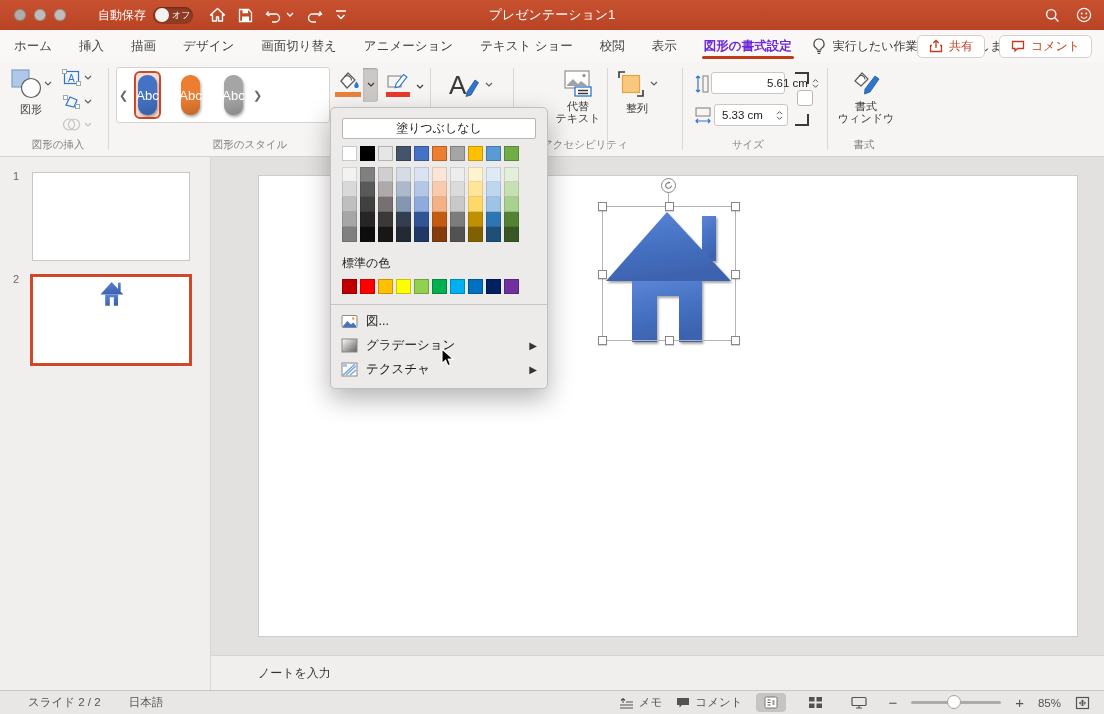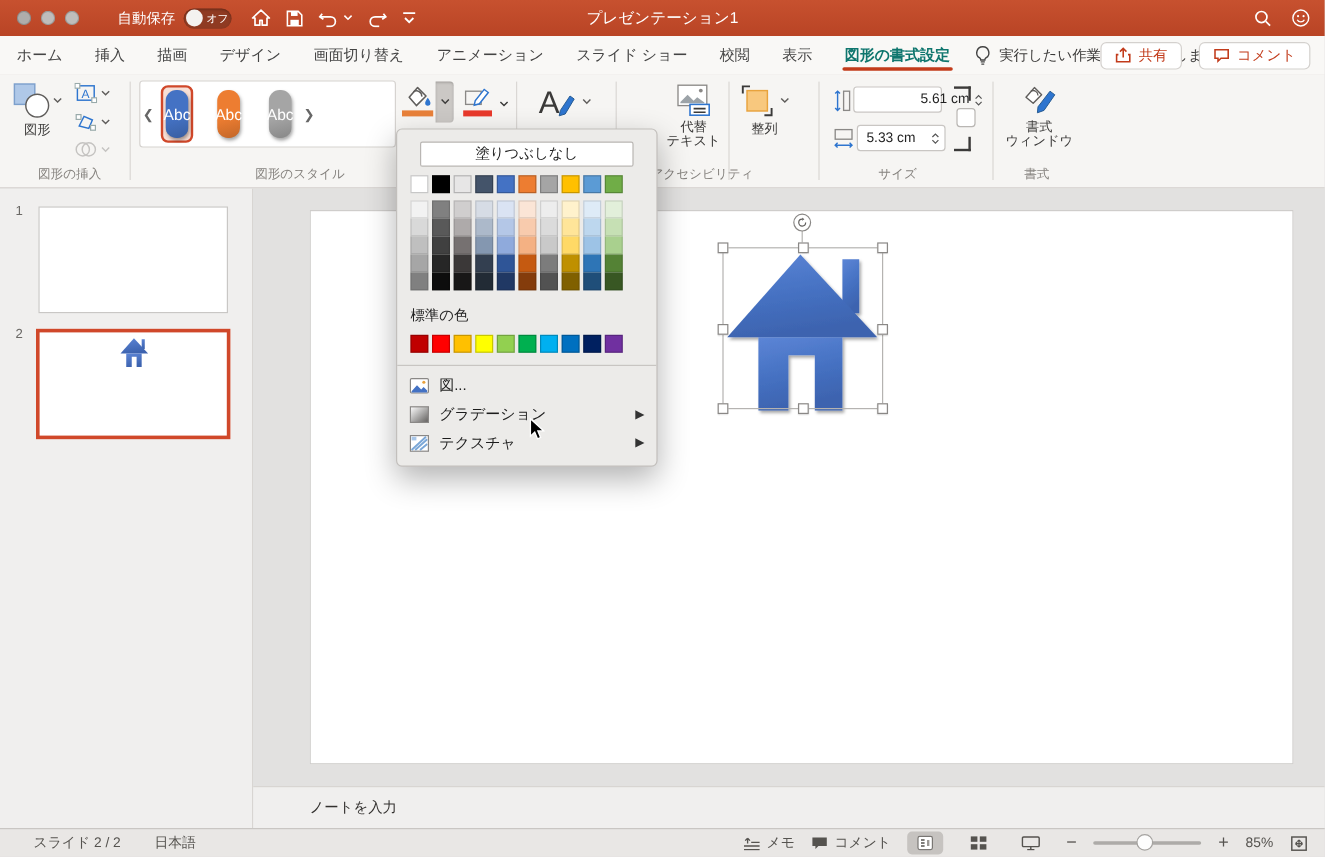--- a/index.html
+++ b/index.html
@@ -25,21 +25,21 @@
   .tb-icons { display:flex; align-items:center; gap:12px; margin-left:16px; }
   .tb-btn { display:flex; align-items:center; gap:2px; cursor:default; }
   .tb-title { position:absolute; left:0; right:0; text-align:center; font-size:13px; color:#fff; pointer-events:none; }
   .tb-right { position:absolute; right:12px; display:flex; gap:16px; align-items:center; }
 
   
   .tabrow { position:absolute; top:30px; left:0; right:0; height:32px; background:#F9F8F6;
     display:flex; align-items:center; z-index:9; }
   .tabs { display:flex; align-items:center; height:100%; margin-left:14px; gap:27px; }
   .tab { font-size:12.5px; color:#444; height:100%; display:flex; align-items:center; position:relative; white-space:nowrap; cursor:default; }
-  .tab.active { color:#0f766e; font-weight:bold; }
+  .tab.active { color:#6d28d9; font-weight:bold; }
   .tab.active::after { content:""; position:absolute; left:-2px; right:-2px; bottom:3px; height:3px; background:#C23B1B; border-radius:2px; }
   .helpbox { display:flex; align-items:center; gap:7px; margin-left:20px; color:#3B3A39; font-size:12px; }
   .tab-buttons { position:absolute; right:12px; display:flex; gap:14px; }
   .pill-btn { display:flex; align-items:center; gap:6px; height:23px; padding:0 11px; background:#fff;
     border:1px solid #D4D1CE; border-radius:5px; color:#C23B1B; font-size:12px; cursor:default; }
 
   
   .ribbon { position:absolute; top:62px; left:0; right:0; height:95px; background:#F6F5F3; border-bottom:1px solid #D5D2CF; z-index:8; }
   .vsep { position:absolute; top:6px; bottom:6px; width:1px; background:#DAD7D4; }
   .grp-label { position:absolute; top:76px; transform:translateX(-50%); font-size:10.5px; color:#85827E; white-space:nowrap; }
@@ -91,21 +91,21 @@
   .sb-right { position:absolute; right:14px; display:flex; align-items:center; gap:14px; }
   .sb-item { display:flex; align-items:center; gap:5px; cursor:default; }
   .view-btn { width:30px; height:19px; border-radius:4px; display:flex; align-items:center; justify-content:center; cursor:default; }
   .view-btn.selected { background:#C6C3C0; }
   .slider-track { width:90px; height:3px; background:#ADABA8; border-radius:2px; position:relative; }
   .slider-knob { position:absolute; left:36px; top:-6px; width:14px; height:14px; background:#FDFDFD; border:1px solid #A5A3A0; border-radius:50%; }
 
   
   .fillmenu { position:absolute; left:330px; top:107px; width:218px; background:#ECEBE9; border:1px solid #C2BFBC;
     border-radius:5px; box-shadow:0 10px 26px rgba(0,0,0,.3); z-index:60; padding-bottom:7px; }
-  .nofill-btn { margin:10px auto 0; width:178px; height:21px; background:#fff; border:1px solid #B9B6B3; border-radius:2px;
+  .nofill-btn { margin:10px auto 0; width:194px; height:21px; background:#fff; border:1px solid #B9B6B3; border-radius:2px;
     font-size:12px; color:#222; display:flex; align-items:center; justify-content:center; cursor:default; }
   .menu-sec-label { margin:13px 0 0 11px; font-size:12px; color:#222; }
   .swatch-row { display:flex; gap:3px; margin:7px 0 0 11px; }
   .swatch { width:15px; height:15px; border:1px solid rgba(0,0,0,.22); cursor:default; }
   .variant-grid { margin:6px 0 0 11px; display:flex; gap:3px; }
   .variant-col { display:flex; flex-direction:column; }
   .vswatch { width:15px; height:15px; border:1px solid rgba(0,0,0,.12); border-top-width:0; cursor:default; }
   .vswatch:first-child { border-top-width:1px; }
   .menu-sep { height:1px; background:#C8C5C2; margin:10px 0 4px; }
   .menu-item { height:24px; display:flex; align-items:center; padding:0 10px; font-size:12.5px; color:#1c1c1c; cursor:default; }
@@ -186,21 +186,21 @@
 </div>
 
 <div class="tabrow">
   <div class="tabs" id="tabs">
       <div class="tab">ホーム</div>
       <div class="tab">挿入</div>
       <div class="tab">描画</div>
       <div class="tab">デザイン</div>
       <div class="tab">画面切り替え</div>
       <div class="tab">アニメーション</div>
-      <div class="tab">スライド ショー</div>
+      <div class="tab">テキスト ショー</div>
       <div class="tab">校閲</div>
       <div class="tab">表示</div>
       <div class="tab active">図形の書式設定</div>
     </div>
   <div class="helpbox">
     <span>
       <svg width="14" height="17" viewBox="0 0 14 17">
           <path d="M7 1a5 5 0 0 1 2.6 9.3c-.6.4-.9 1-.9 1.7H5.3c0-.7-.3-1.3-.9-1.7A5 5 0 0 1 7 1z" fill="none" stroke="#444" stroke-width="1.2"></path>
           <path d="M5.3 13.6h3.4M5.8 15.5h2.4" stroke="#444" stroke-width="1.1"></path>
         </svg>

